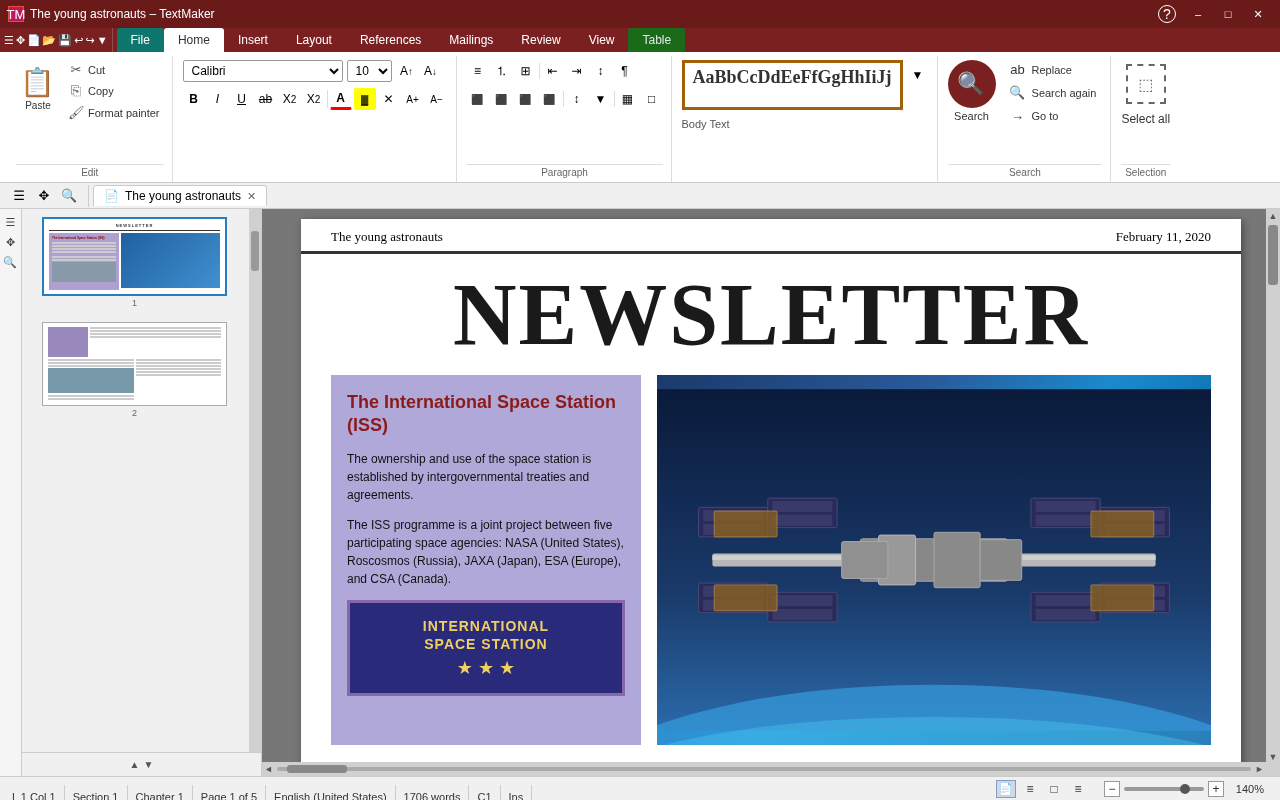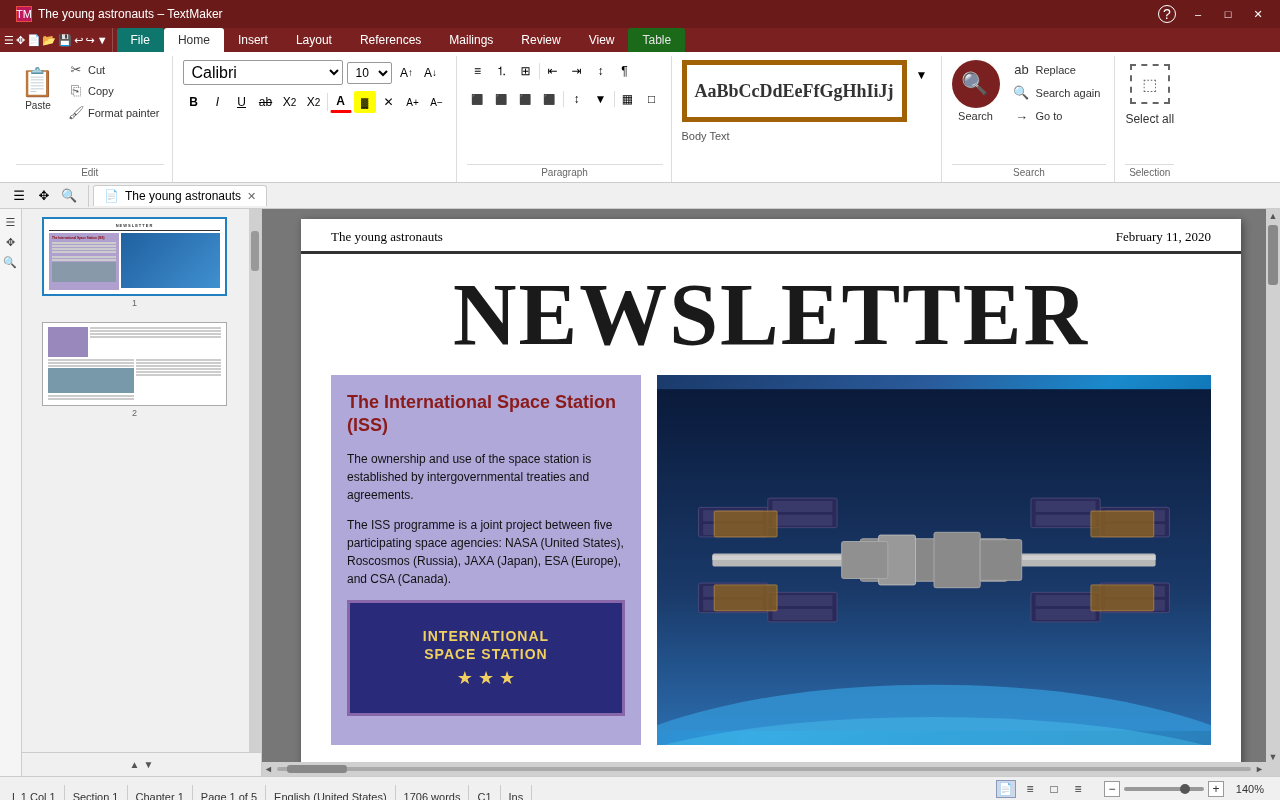--- a/index.html
+++ b/index.html
@@ -9,21 +9,21 @@
     #title-bar {
       background: #6b1a1a;
       color: white;
       height: 28px;
       display: flex;
       align-items: center;
       justify-content: space-between;
       padding: 0 8px;
     }
     #title-bar .title-left { display: flex; align-items: center; gap: 6px; font-size: 12px; }
-    #title-bar .title-icon { width: 16px; height: 16px; background: #be185d; border: 1px solid #e74c3c; display: flex; align-items: center; justify-content: center; font-size: 11px; color: white; margin-left: 8px; }
+    #title-bar .title-icon { width: 16px; height: 16px; background: #be185d; border: 1px solid #e74c3c; display: flex; align-items: center; justify-content: center; font-size: 13px; color: white; }
     #title-bar .window-controls { display: flex; gap: 2px; }
     #title-bar .win-btn { width: 28px; height: 20px; background: transparent; border: none; color: white; cursor: pointer; font-size: 11px; display: flex; align-items: center; justify-content: center; }
 
     
     #ribbon {
       background: #fff;
       border-bottom: 1px solid #ccc;
     }
     #ribbon-top {
       display: flex;
@@ -51,47 +51,46 @@
     .edit-sub-buttons { display: flex; flex-direction: column; gap: 2px; }
     .small-btn { display: flex; align-items: center; gap: 4px; font-size: 11px; cursor: pointer; padding: 2px 4px; border-radius: 2px; color: #333; }
     .small-btn-icon { font-size: 13px; color: #555; width: 16px; text-align: center; }
 
     
     .font-row { display: flex; align-items: center; gap: 4px; margin-bottom: 4px; }
     .font-select {
       border: 1px solid #999;
       border-radius: 2px;
       padding: 2px 4px;
-      font-size: 16px;
+      font-size: 12px;
       width: 160px;
       background: white;
       cursor: pointer;
     }
     .size-select {
       border: 1px solid #999;
       border-radius: 2px;
       padding: 2px 4px;
       font-size: 12px;
       width: 45px;
       background: white;
     }
     .icon-btn { width: 22px; height: 22px; border: 1px solid transparent; background: transparent; cursor: pointer; border-radius: 2px; display: flex; align-items: center; justify-content: center; font-size: 12px; }
     .font-buttons-row { display: flex; align-items: center; gap: 2px; }
     .bold-btn { font-weight: bold; }
     .italic-btn { font-style: italic; }
     .underline-btn { text-decoration: underline; }
 
     
     .styles-box {
-      border: 5px solid #a16207;
+      border: 3px solid #a16207;
       padding: 4px 8px;
       min-width: 160px;
-      height: 62px;
-      display: flex;
-      align-items: center;
+      height: 50px;
+      display: flex;
       font-size: 13px;
       background: white;
       cursor: pointer;
     }
     .styles-label { font-size: 11px; color: #555; margin-top: 4px; }
 
     
     .search-circle {
       width: 48px; height: 48px;
       border-radius: 50%;
@@ -188,21 +187,21 @@
     .iss-body {
       font-size: 12px;
       color: #111;
       line-height: 1.5;
       margin-bottom: 12px;
     }
 
     .iss-badge {
       background: #2a2a7a;
       border: 3px solid #8866aa;
-      padding: 24px;
+      padding: 14px;
       text-align: center;
       margin-top: 10px;
     }
     .iss-badge-title {
       color: #f0d060;
       font-size: 14px;
       font-weight: bold;
       letter-spacing: 1px;
       line-height: 1.3;
     }

